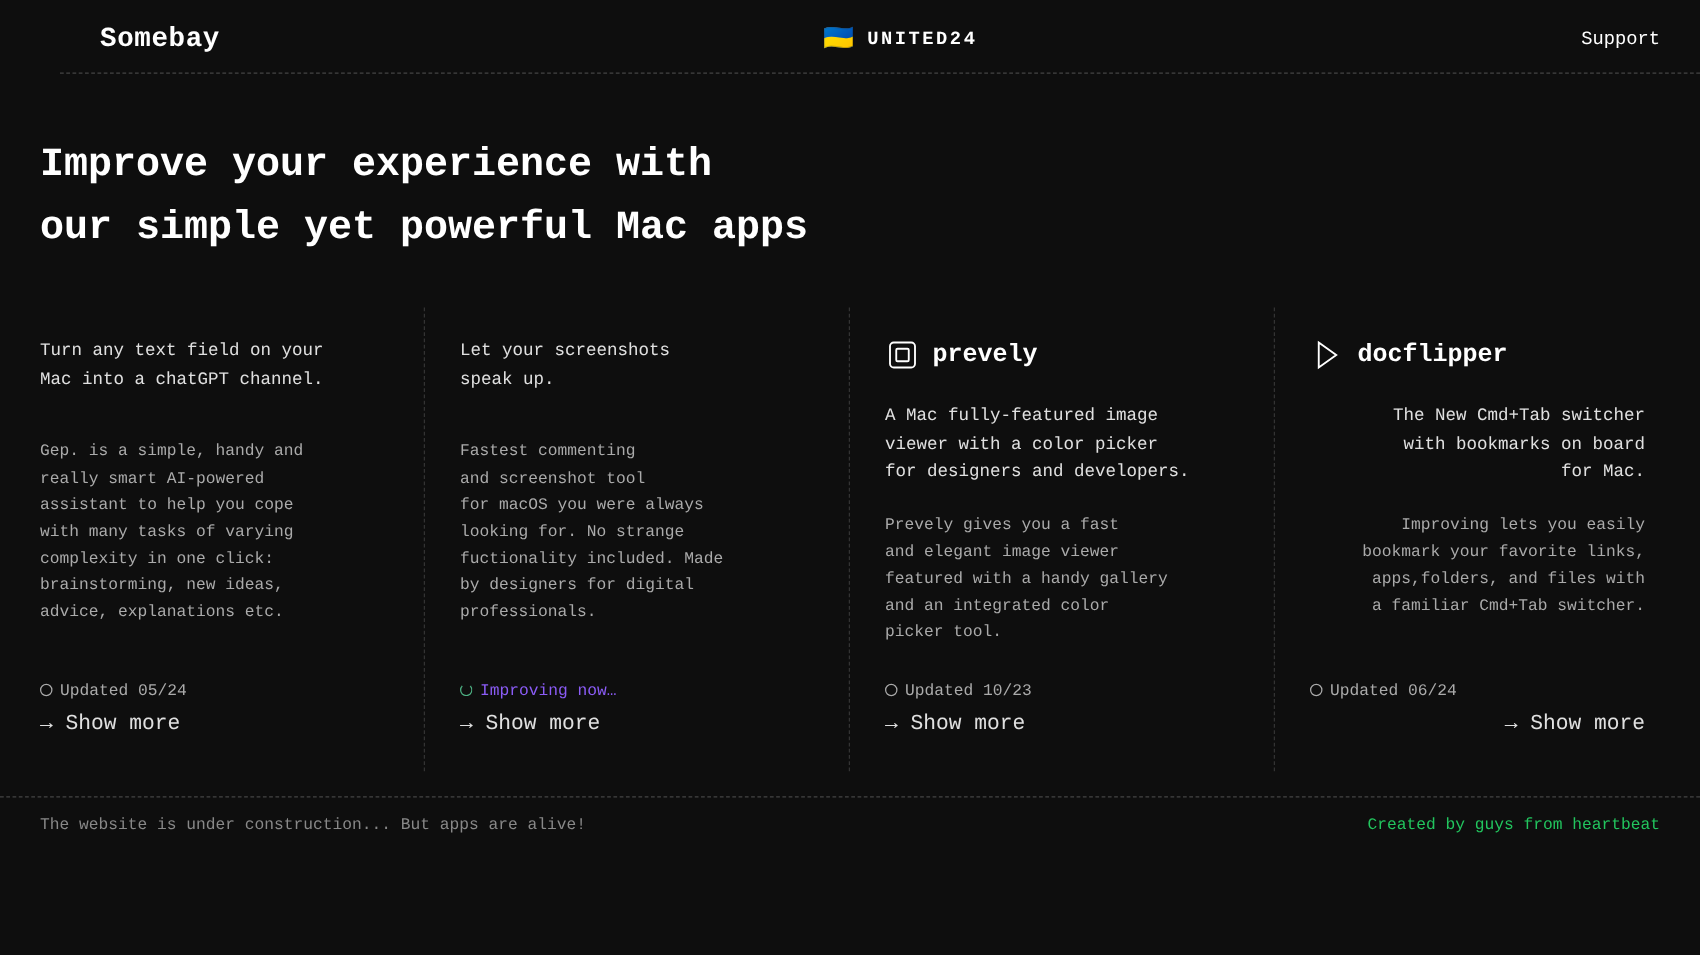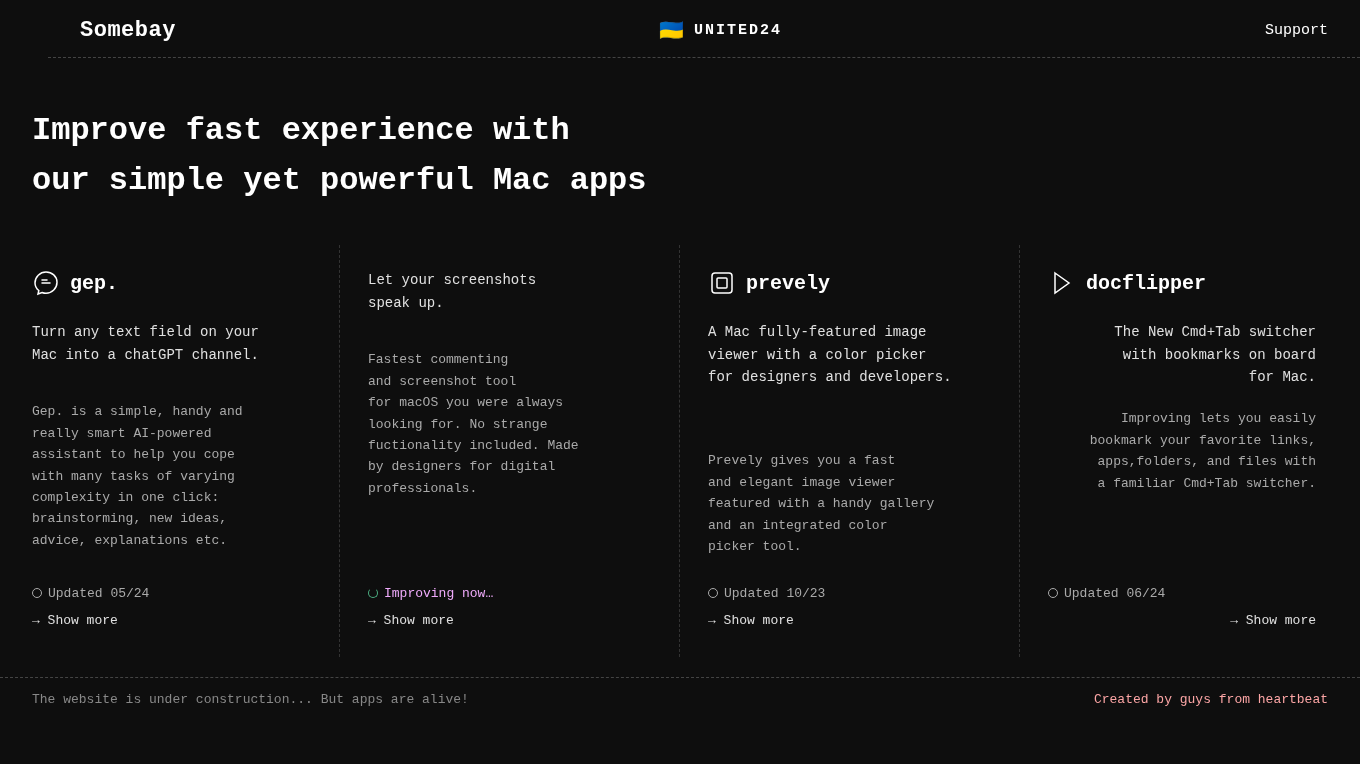--- a/index.html
+++ b/index.html
@@ -116,21 +116,21 @@
       font-size: 13px;
       color: #aaa;
       font-family: 'Courier New', Courier, monospace;
       margin-bottom: 10px;
       display: flex;
       align-items: center;
       gap: 6px;
     }
 
     .app-status.improving {
-      color: #f0abfc;
+      color: #8b5cf6;
     }
 
     .status-dot {
       display: inline-block;
       width: 10px;
       height: 10px;
       border: 1.5px solid currentColor;
       border-radius: 50%;
       flex-shrink: 0;
     }
@@ -141,21 +141,21 @@
       border-radius: 50%;
       animation: spin 1s linear infinite;
     }
 
     @keyframes spin {
       from { transform: rotate(0deg); }
       to { transform: rotate(360deg); }
     }
 
     .show-more {
-      font-size: 13px;
+      font-size: 17px;
       color: #e0e0e0;
       font-family: 'Courier New', Courier, monospace;
       cursor: pointer;
       text-decoration: none;
       display: inline-block;
     }
 
     footer {
       border-top: 1px dashed #444;
       padding: 14px 32px;
@@ -166,21 +166,21 @@
     }
 
     .footer-left {
       font-size: 13px;
       color: #888;
       font-family: 'Courier New', Courier, monospace;
     }
 
     .footer-right {
       font-size: 13px;
-      color: #fca5a5;
+      color: #22c55e;
       font-family: 'Courier New', Courier, monospace;
     }
 
     
     .icon-gep {
       color: #fff;
     }
     .icon-teampaper {
       color: #fff;
     }
@@ -220,36 +220,27 @@
 <header>
   <span class="logo">Somebay</span>
   <div class="united24">
     <span class="ukraine-flag">🇺🇦</span>
     <span>UNITED24</span>
   </div>
   <a class="support-link">Support</a>
 </header>
 
 <section class="hero">
-  <h1 class="hero-title">Improve fast experience with
+  <h1 class="hero-title">Improve your experience with
 our simple yet powerful Mac apps</h1>
 </section>
 
 <div class="apps-outer">
 
   <div class="app-col">
-    <div class="app-header">
-      <div class="app-icon icon-gep">
-        <svg width="26" height="26" viewBox="0 0 26 26" fill="none" xmlns="http://www.w3.org/2000/svg">
-          <path d="M13 2C7 2 2 7 2 13C2 16 3.5 18.7 5.8 20.5L5 24L9 22.5C10.3 23 11.6 23.3 13 23.3C19 23.3 24 18.3 24 12.3C24 6.3 19 2 13 2Z" stroke="white" stroke-width="1.5" fill="none"></path>
-          <path d="M9 13H17M9 10H14" stroke="white" stroke-width="1.5" stroke-linecap="round"></path>
-        </svg>
-      </div>
-      <span class="app-name">gep.</span>
-    </div>
     <div class="app-tagline" style="white-space:pre-line;">Turn any text field on your
 Mac into a chatGPT channel.</div>
     <div class="app-description" style="white-space:pre-line;">Gep. is a simple, handy and
 really smart AI-powered
 assistant to help you cope
 with many tasks of varying
 complexity in one click:
 brainstorming, new ideas,
 advice, explanations etc.</div>
     <div class="app-footer">
@@ -286,21 +277,21 @@
         <svg width="26" height="26" viewBox="0 0 26 26" fill="none" xmlns="http://www.w3.org/2000/svg">
           <rect x="3" y="3" width="20" height="20" rx="3" stroke="white" stroke-width="1.5" fill="none"></rect>
           <rect x="8" y="8" width="10" height="10" rx="1" stroke="white" stroke-width="1.5" fill="none"></rect>
         </svg>
       </div>
       <span class="app-name">prevely</span>
     </div>
     <div class="app-tagline" style="white-space:pre-line;">A Mac fully-featured image
 viewer with a color picker
 for designers and developers.</div>
-    <div class="app-description" style="white-space:pre-line;margin-top:42px;">Prevely gives you a fast
+    <div class="app-description" style="white-space:pre-line;">Prevely gives you a fast
 and elegant image viewer
 featured with a handy gallery
 and an integrated color
 picker tool.</div>
     <div class="app-footer">
       <div class="app-status">
         <span class="status-dot"></span>
         <span>Updated 10/23</span>
       </div>
       <a class="show-more">→ Show more</a>

